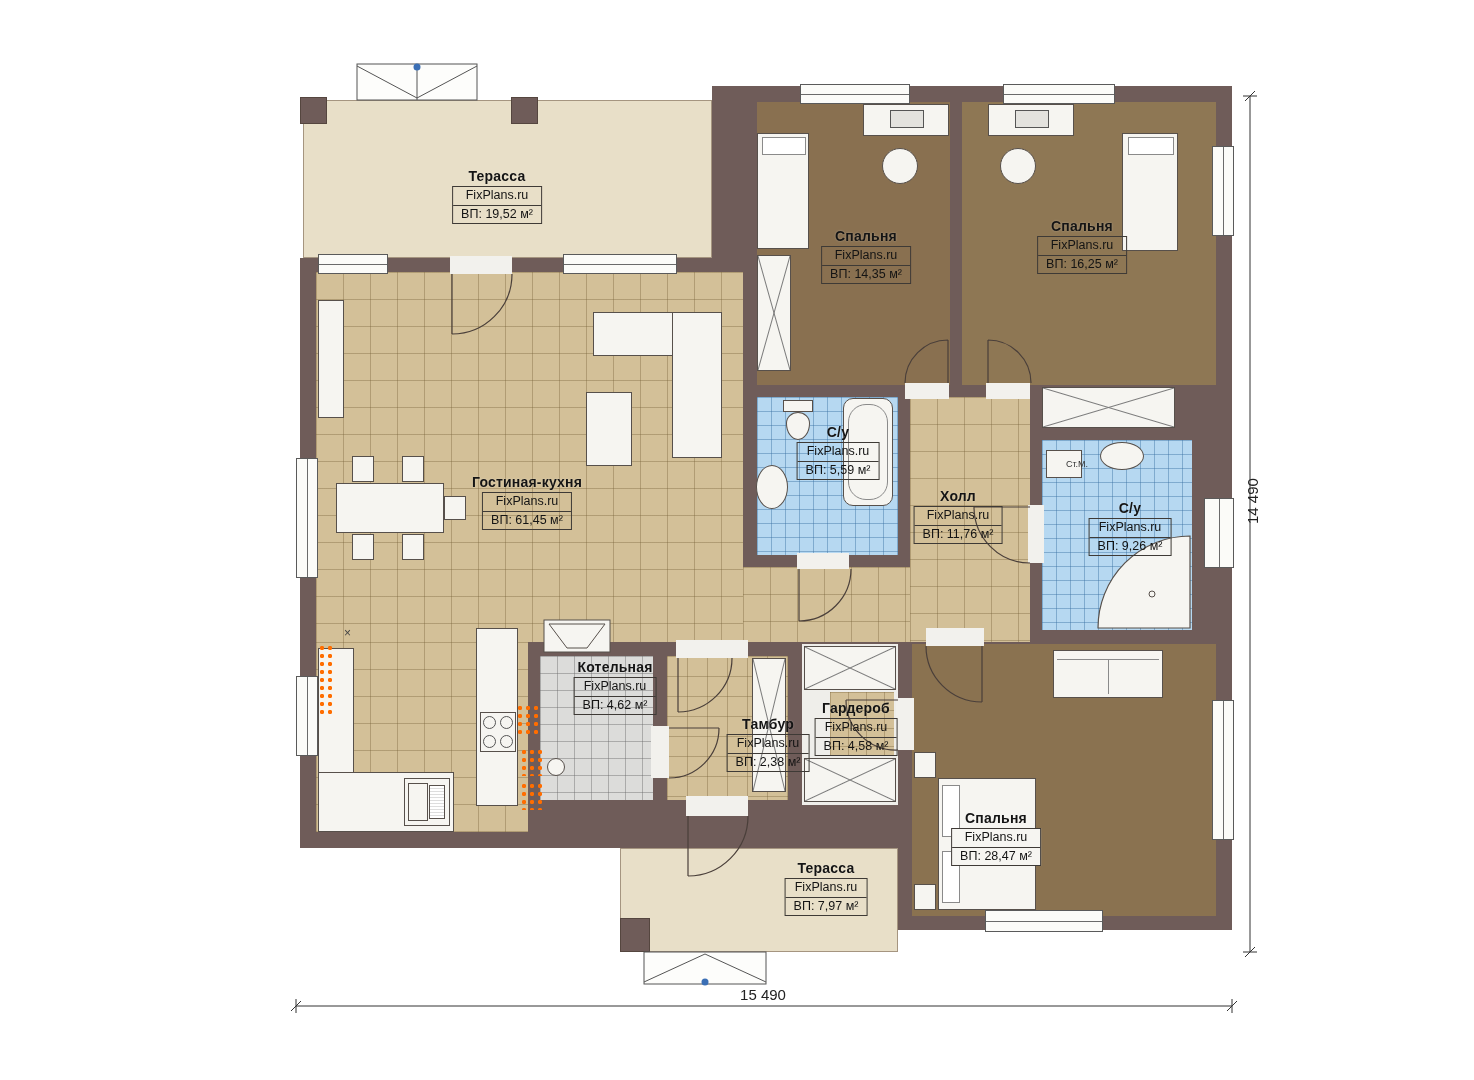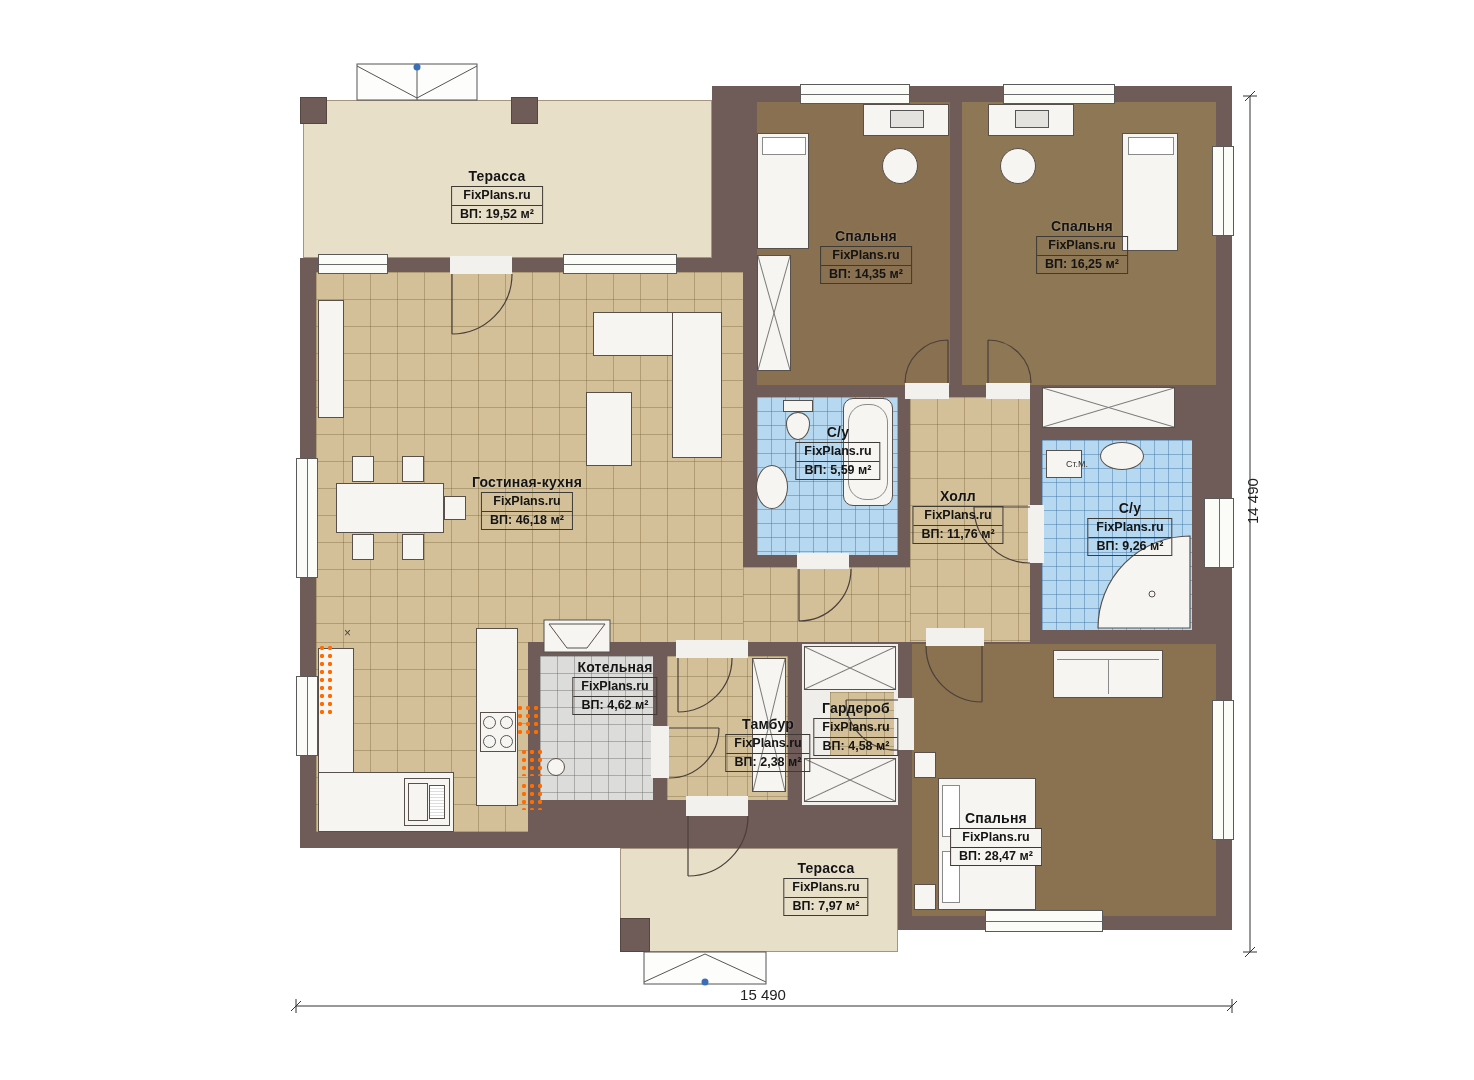--- a/index.html
+++ b/index.html
@@ -32,21 +32,21 @@
     background-image:linear-gradient(to bottom right,transparent calc(50% - 1px),#7a7a7a calc(50%),transparent calc(50% + 1px)),
                      linear-gradient(to top right,transparent calc(50% - 1px),#7a7a7a calc(50%),transparent calc(50% + 1px));}
   .chair-round{position:absolute;border:1px solid #57504b;border-radius:50%;background:#f6f5f1;}
   .radiator{position:absolute;
     background-image:radial-gradient(circle,#ff6d00 1.9px,rgba(255,109,0,0) 2.4px);
     background-size:8px 8px;}
   .pillow{position:absolute;background:#ffffff;border:1px solid #8a8a8a;}
   .room-label{position:absolute;transform:translateX(-50%);display:flex;flex-direction:column;
     align-items:center;color:#141414;z-index:6;white-space:nowrap;}
   .room-name{font-weight:bold;font-size:14px;letter-spacing:.2px;margin-bottom:2px;text-shadow:0 0 2px rgba(255,255,255,.35);}
-  .room-box{border:1px solid #3e3a36;font-size:12.5px;text-align:center;line-height:1.25;font-weight:bold;}
+  .room-box{border:1px solid #3e3a36;font-size:12.5px;text-align:center;line-height:1.25;}
   .room-box .wm{padding:1px 8px;border-bottom:1px solid #3e3a36;}
   .room-box .area{padding:1px 8px;}
   .dim-label{position:absolute;font-size:15px;color:#222;z-index:6;}
   .tiny-label{position:absolute;font-size:9px;color:#333;z-index:5;display:flex;align-items:center;justify-content:center;}
   .xmark{position:absolute;font-size:12px;color:#444;z-index:5;}
   svg.overlay{position:absolute;left:0;top:0;z-index:4;pointer-events:none;}
   .z5{z-index:5;}
 </style>
 </head>
 <body>
@@ -228,21 +228,21 @@
     <div class="room-name">Спальня</div>
     <div class="room-box">
       <div class="wm">FixPlans.ru</div>
       <div class="area">ВП: 16,25 м²</div>
     </div>
   </div>
   <div class="room-label" style="left:527px;top:474px;">
     <div class="room-name">Гостиная-кухня</div>
     <div class="room-box">
       <div class="wm">FixPlans.ru</div>
-      <div class="area">ВП: 46,18 м²</div>
+      <div class="area">ВП: 61,45 м²</div>
     </div>
   </div>
   <div class="room-label" style="left:838px;top:424px;">
     <div class="room-name">С/у</div>
     <div class="room-box">
       <div class="wm">FixPlans.ru</div>
       <div class="area">ВП: 5,59 м²</div>
     </div>
   </div>
   <div class="room-label" style="left:958px;top:488px;">

